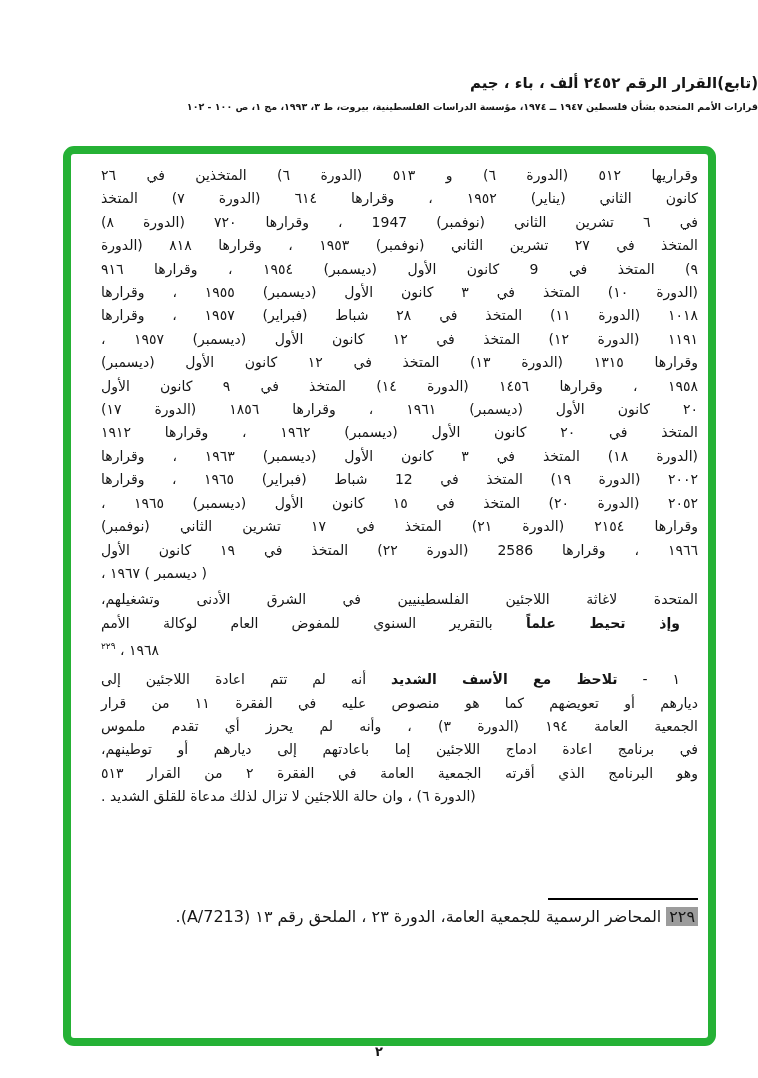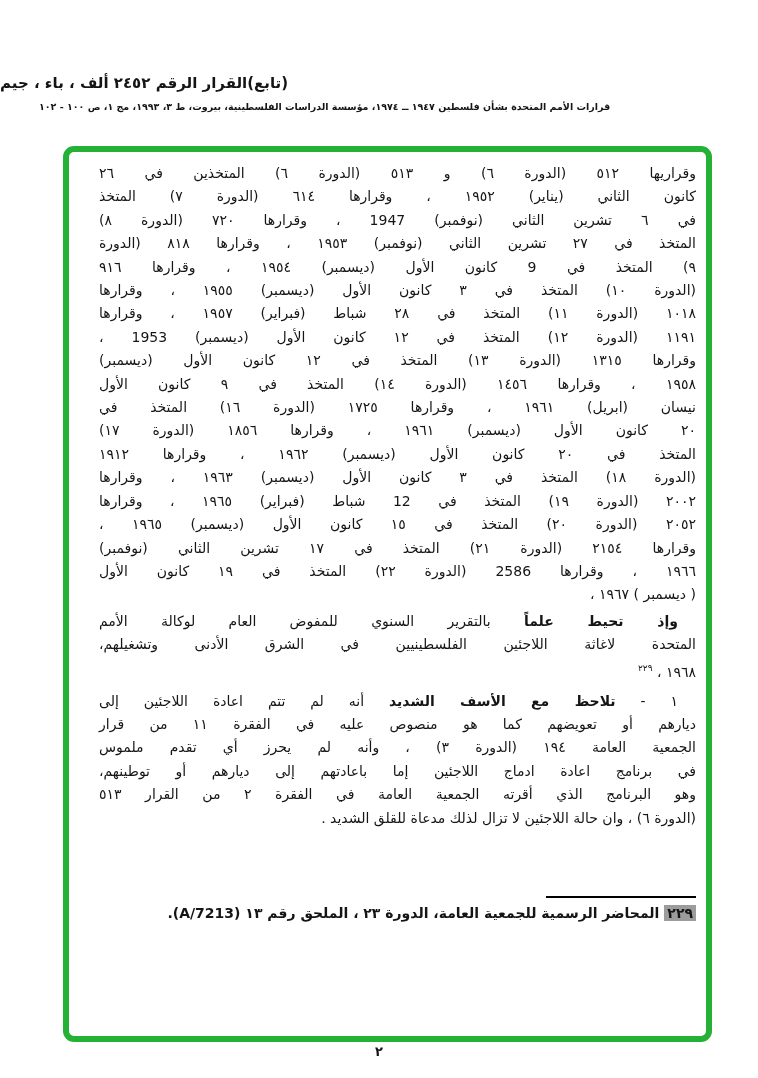--- a/index.html
+++ b/index.html
@@ -4,49 +4,49 @@
 <style>
   html, body { margin: 0; padding: 0; }
   body {
     width: 758px; height: 1078px;
     background: #ffffff;
     position: relative;
     overflow: hidden;
     font-family: "DejaVu Sans", sans-serif;
     color: #151515;
   }
-  .header { position: absolute; top: 74px; left: 0; width: 758px; text-align: left; direction: rtl; }
+  .header { position: absolute; top: 74px; left: 0; width: 758px; text-align: right; direction: rtl; }
   .header-title { font-size: 15px; font-weight: bold; }
   .header-source { margin-top: 9px; font-size: 9.5px; font-weight: bold; padding-left: 39px; }
 
   .green-box {
     position: absolute; left: 63px; top: 146px;
     width: 637px; height: 884px;
-    border: 6px solid #3b82f6;
+    border: 8px solid #3b82f6;
     border-radius: 11px;
   }
 
   .text-block {
     position: absolute; top: 10px; right: 10px; left: 30px;
     direction: rtl;
     font-size: 14px;
     line-height: 23.4px;
   }
   .para { margin: 0; }
   .para:nth-child(2) { margin-top: 3px; }
   .para:nth-child(3) { margin-top: 6px; }
   .line { text-align: justify; text-align-last: justify; }
-  .line.end { text-align: right; text-align-last: auto; }
+  .line.end { text-align: left; text-align-last: auto; }
   .line.indent { padding-right: 18px; }
   .b { font-weight: bold; }
   .sup { vertical-align: super; font-size: 9px; }
 
   .footnote-area { position: absolute; top: 744px; right: 10px; left: 30px; direction: rtl; }
   .fn-rule { width: 150px; height: 2px; background: #000; margin-bottom: 7px; }
-  .fn-line { font-size: 14px; font-weight: bold; }
+  .fn-line { font-size: 16px; font-weight: normal; }
   .fn-marker { background: #9c9c9c; padding: 0 3px; margin-left: 5px; }
 
   .page-number { position: absolute; top: 1044px; left: 0; width: 758px; text-align: center; font-size: 13px; font-weight: bold; }
 </style>
 </head>
 <body>
 
 <div class="header">
   <div class="header-title">(تابع)القرار الرقم ٢٤٥٢ ألف ، باء ، جيم</div>
   <div class="header-source">قرارات الأمم المتحدة بشأن فلسطين ١٩٤٧ ــ ١٩٧٤، مؤسسة الدراسات الفلسطينية، بيروت، ط ٣، ١٩٩٣، مج ١، ص ١٠٠ - ١٠٢</div>
@@ -55,36 +55,35 @@
 <div class="green-box" style="border-color: rgb(37, 177, 53);">
   <div class="text-block">
       <div class="para">
         <div class="line"><span>وقراريها ٥١٢ (الدورة ٦) و ٥١٣ (الدورة ٦) المتخذين في ٢٦</span></div>
         <div class="line"><span>كانون الثاني (يناير) ١٩٥٢ ، وقرارها ٦١٤ (الدورة ٧) المتخذ</span></div>
         <div class="line"><span>في ٦ تشرين الثاني (نوفمبر) 1947 ، وقرارها ٧٢٠ (الدورة ٨)</span></div>
         <div class="line"><span>المتخذ في ٢٧ تشرين الثاني (نوفمبر) ١٩٥٣ ، وقرارها ٨١٨ (الدورة</span></div>
         <div class="line"><span>٩) المتخذ في 9 كانون الأول (ديسمبر) ١٩٥٤ ، وقرارها ٩١٦</span></div>
         <div class="line"><span>(الدورة ١٠) المتخذ في ٣ كانون الأول (ديسمبر) ١٩٥٥ ، وقرارها</span></div>
         <div class="line"><span>١٠١٨ (الدورة ١١) المتخذ في ٢٨ شباط (فبراير) ١٩٥٧ ، وقرارها</span></div>
-        <div class="line"><span>١١٩١ (الدورة ١٢) المتخذ في ١٢ كانون الأول (ديسمبر) 1953 ،</span></div>
+        <div class="line"><span>١١٩١ (الدورة ١٢) المتخذ في ١٢ كانون الأول (ديسمبر) ١٩٥٧ ،</span></div>
         <div class="line"><span>وقرارها ١٣١٥ (الدورة ١٣) المتخذ في ١٢ كانون الأول (ديسمبر)</span></div>
         <div class="line"><span>١٩٥٨ ، وقرارها ١٤٥٦ (الدورة ١٤) المتخذ في ٩ كانون الأول</span></div>
-        <div class="line"><span>نيسان (ابريل) ١٩٦١ ، وقرارها ١٧٢٥ (الدورة ١٦) المتخذ في</span></div>
         <div class="line"><span>٢٠ كانون الأول (ديسمبر) ١٩٦١ ، وقرارها ١٨٥٦ (الدورة ١٧)</span></div>
         <div class="line"><span>المتخذ في ٢٠ كانون الأول (ديسمبر) ١٩٦٢ ، وقرارها ١٩١٢</span></div>
         <div class="line"><span>(الدورة ١٨) المتخذ في ٣ كانون الأول (ديسمبر) ١٩٦٣ ، وقرارها</span></div>
         <div class="line"><span>٢٠٠٢ (الدورة ١٩) المتخذ في 12 شباط (فبراير) ١٩٦٥ ، وقرارها</span></div>
         <div class="line"><span>٢٠٥٢ (الدورة ٢٠) المتخذ في ١٥ كانون الأول (ديسمبر) ١٩٦٥ ،</span></div>
         <div class="line"><span>وقرارها ٢١٥٤ (الدورة ٢١) المتخذ في ١٧ تشرين الثاني (نوفمبر)</span></div>
         <div class="line"><span>١٩٦٦ ، وقرارها 2586 (الدورة ٢٢) المتخذ في ١٩ كانون الأول</span></div>
         <div class="line end"><span>( ديسمبر ) ١٩٦٧ ،</span></div>
       </div>
       <div class="para">
+        <div class="line"><span>المتحدة لاغاثة اللاجئين الفلسطينيين في الشرق الأدنى وتشغيلهم،</span></div>
         <div class="line indent"><span class="b">وإذ تحيط علماً</span><span> بالتقرير السنوي للمفوض العام لوكالة الأمم</span></div>
-        <div class="line"><span>المتحدة لاغاثة اللاجئين الفلسطينيين في الشرق الأدنى وتشغيلهم،</span></div>
         <div class="line end"><span>١٩٦٨ ، </span><span class="sup">٢٢٩</span></div>
       </div>
       <div class="para">
         <div class="line indent"><span>١ - </span><span class="b">تلاحظ مع الأسف الشديد</span><span> أنه لم تتم اعادة اللاجئين إلى</span></div>
         <div class="line"><span>ديارهم أو تعويضهم كما هو منصوص عليه في الفقرة ١١ من قرار</span></div>
         <div class="line"><span>الجمعية العامة ١٩٤ (الدورة ٣) ، وأنه لم يحرز أي تقدم ملموس</span></div>
         <div class="line"><span>في برنامج اعادة ادماج اللاجئين إما باعادتهم إلى ديارهم أو توطينهم،</span></div>
         <div class="line"><span>وهو البرنامج الذي أقرته الجمعية العامة في الفقرة ٢ من القرار ٥١٣</span></div>
         <div class="line end"><span>(الدورة ٦) ، وان حالة اللاجئين لا تزال لذلك مدعاة للقلق الشديد .</span></div>
       </div>

